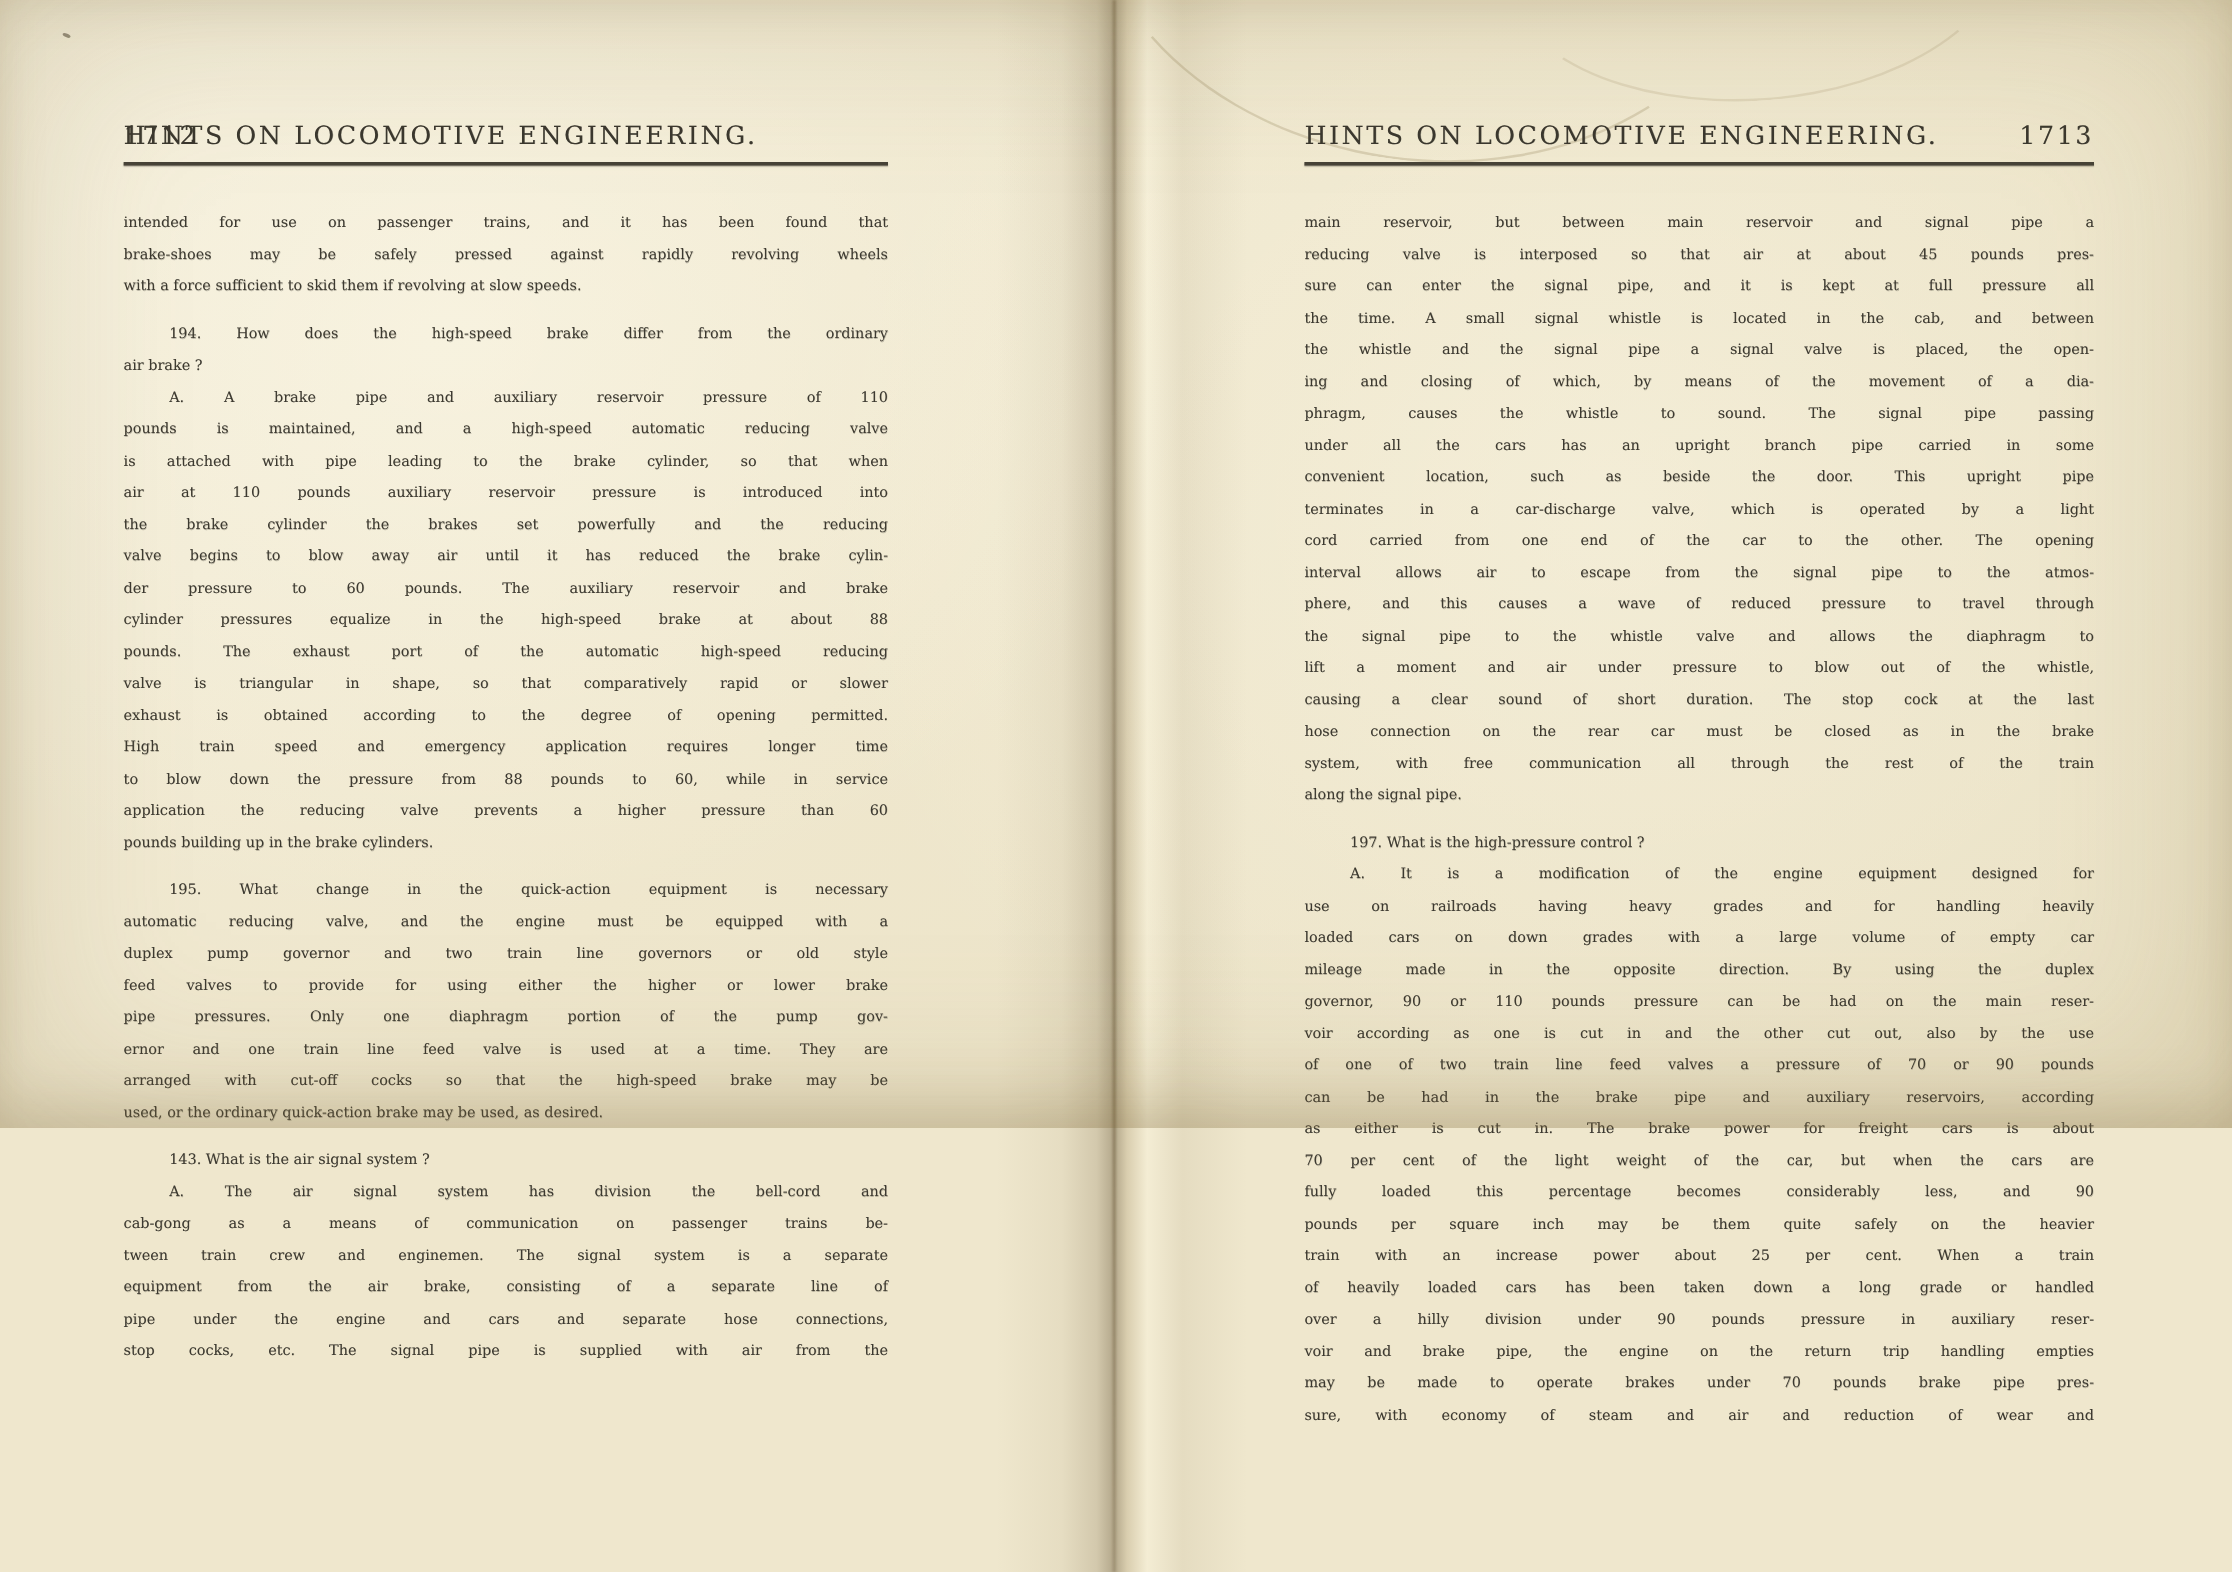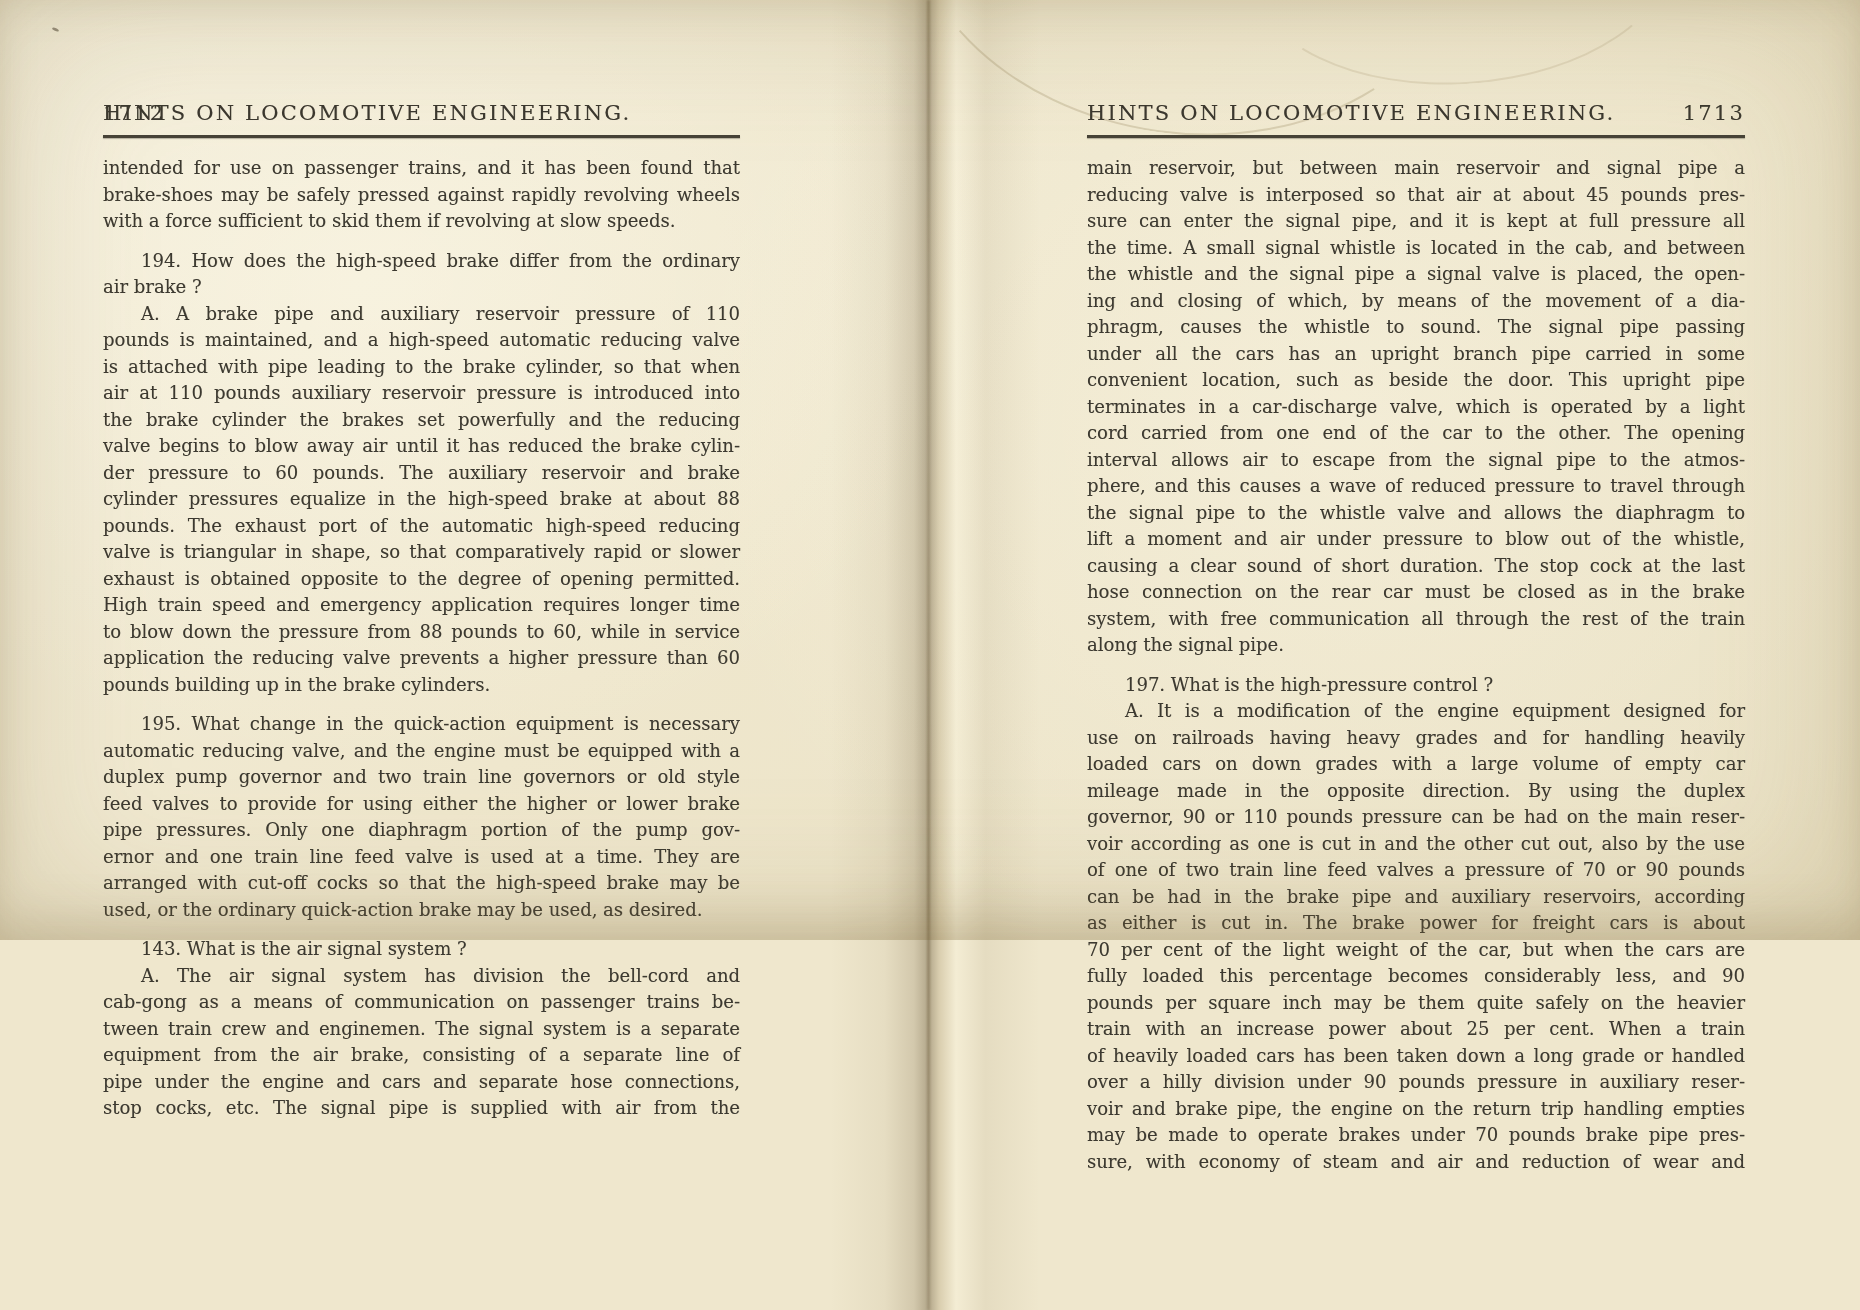--- a/index.html
+++ b/index.html
@@ -55,21 +55,21 @@
   }
   .page-num{position:absolute;top:0;}
   .page-num.outer-left{left:0;}
   .page-num.outer-right{right:0;text-align:center;}
   .running-title{display:block;text-align:left;}
   .header-rule{
     margin-top:9px;height:3px;background:#464237;border:none;
     box-shadow:0 1px 1px rgba(70,66,55,0.35);
   }
 
-  .page-body{margin-top:17px;font-size:18px;line-height:26.5px;
+  .page-body{margin-top:34px;font-size:12px;line-height:26.5px;
     text-shadow:0.3px 0.3px 0.4px rgba(60,57,48,0.30);}
   .para{margin:0;}
   .para.space-before{margin-top:13px;}
   .line{text-align:justify;text-align-last:justify;}
   .line.first-indent{padding-left:38px;}
   .line.last{text-align-last:left;}
 </style>
 </head>
 <body>
 
@@ -95,21 +95,21 @@
           <div class="line first-indent">A. A brake pipe and auxiliary reservoir pressure of 110</div>
           <div class="line">pounds is maintained, and a high-speed automatic reducing valve</div>
           <div class="line">is attached with pipe leading to the brake cylinder, so that when</div>
           <div class="line">air at 110 pounds auxiliary reservoir pressure is introduced into</div>
           <div class="line">the brake cylinder the brakes set powerfully and the reducing</div>
           <div class="line">valve begins to blow away air until it has reduced the brake cylin-</div>
           <div class="line">der pressure to 60 pounds. The auxiliary reservoir and brake</div>
           <div class="line">cylinder pressures equalize in the high-speed brake at about 88</div>
           <div class="line">pounds. The exhaust port of the automatic high-speed reducing</div>
           <div class="line">valve is triangular in shape, so that comparatively rapid or slower</div>
-          <div class="line">exhaust is obtained opposite to the degree of opening permitted.</div>
+          <div class="line">exhaust is obtained according to the degree of opening permitted.</div>
           <div class="line">High train speed and emergency application requires longer time</div>
           <div class="line">to blow down the pressure from 88 pounds to 60, while in service</div>
           <div class="line">application the reducing valve prevents a higher pressure than 60</div>
           <div class="line last">pounds building up in the brake cylinders.</div>
         </div>
         <div class="para space-before">
           <div class="line first-indent">195. What change in the quick-action equipment is necessary</div>
         </div>
         <div class="para">
           <div class="line">automatic reducing valve, and the engine must be equipped with a</div>

